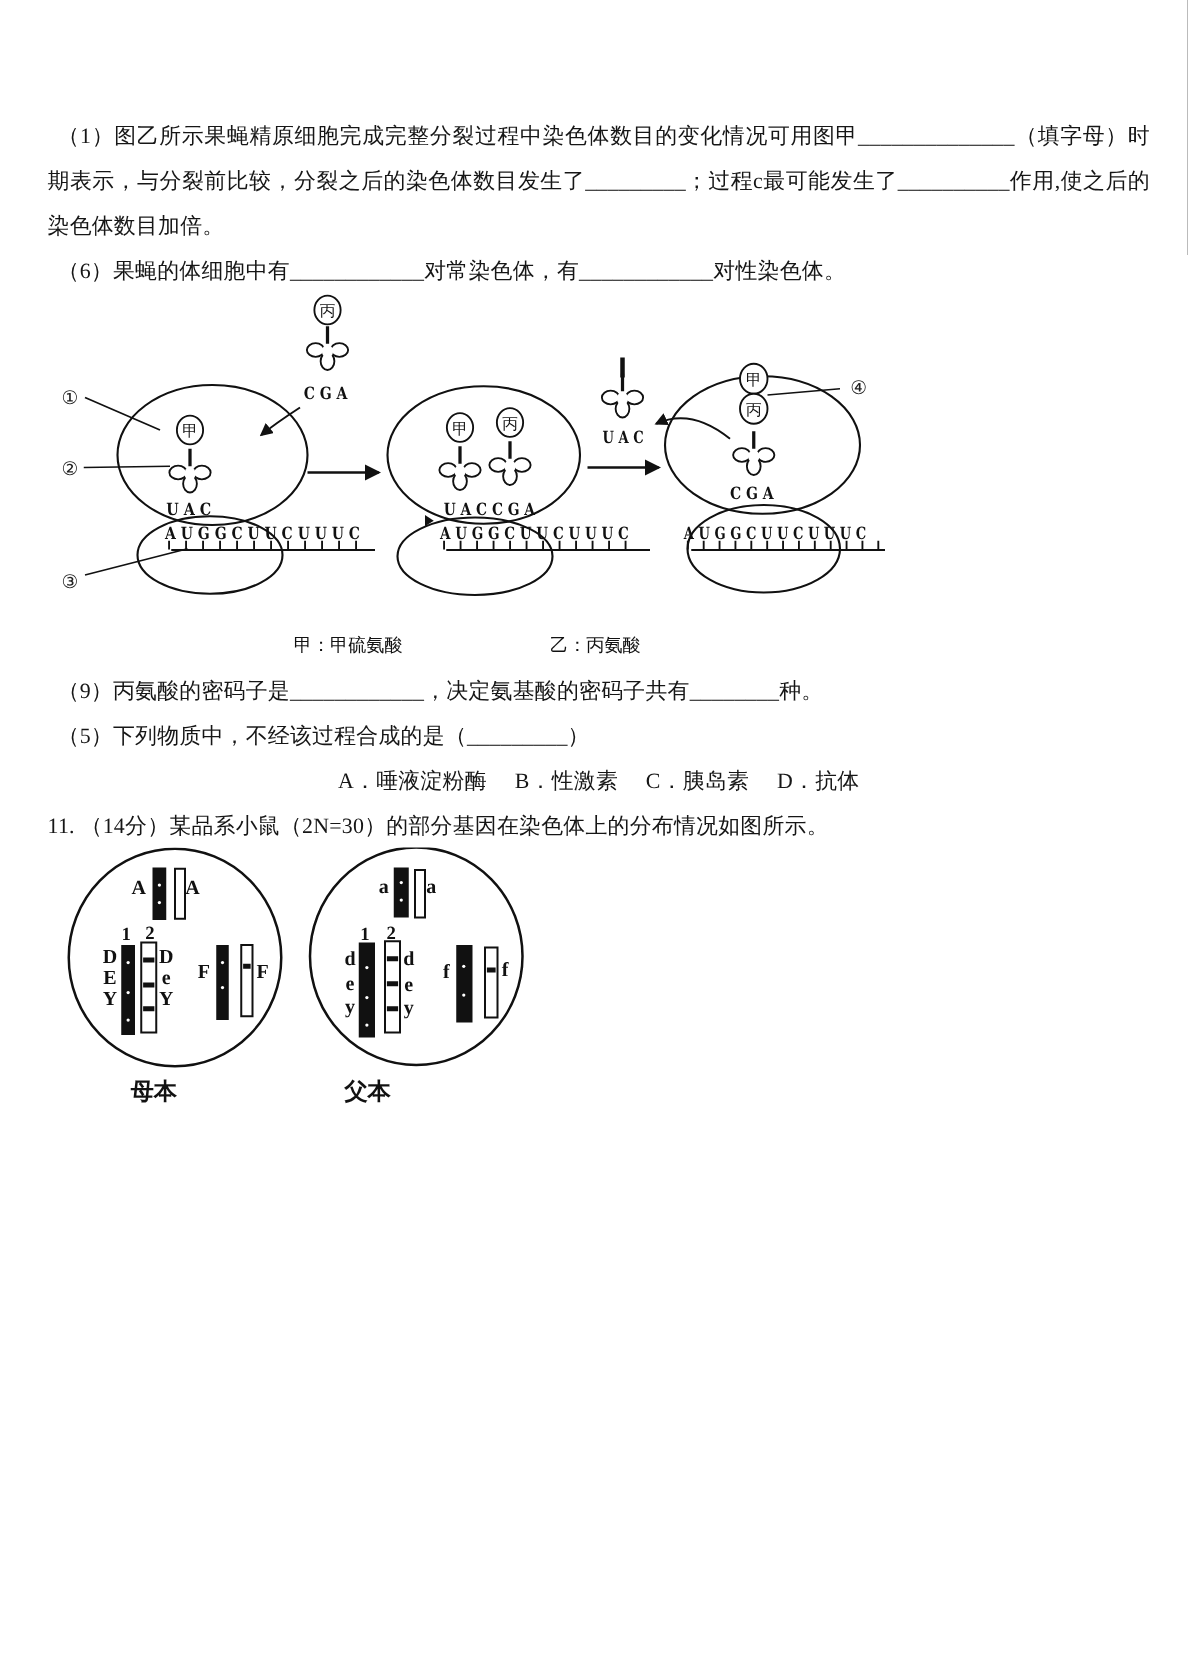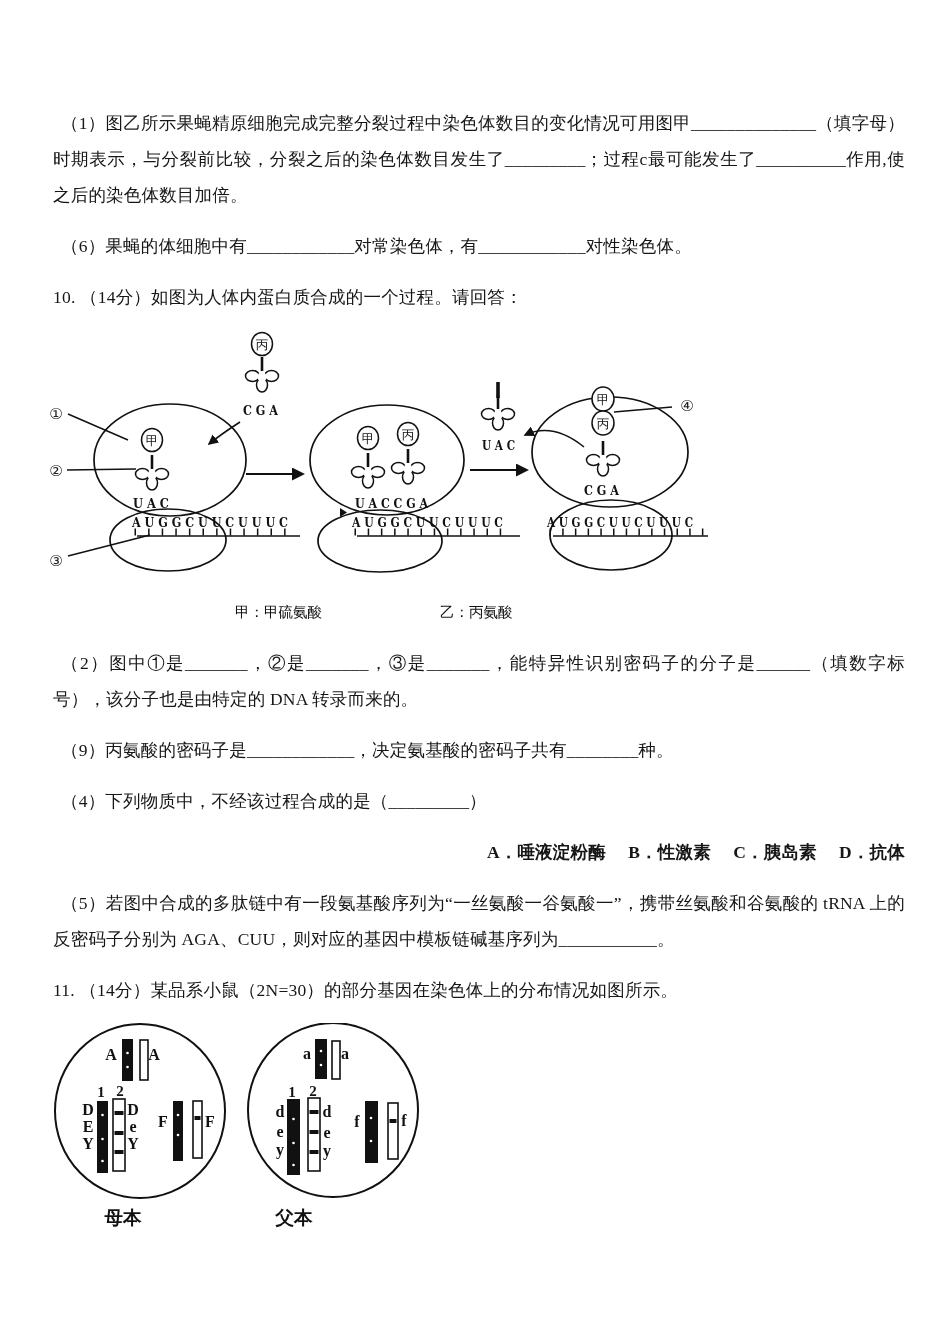--- a/index.html
+++ b/index.html
@@ -1,41 +1,40 @@
 <!DOCTYPE html>
 <html><head>
 <meta charset="utf-8">
 <style>
   html,body{margin:0;padding:0;background:#888;}
   .page{position:relative;width:950px;height:1344px;background:#ffffff;overflow:hidden;
         box-sizing:border-box;padding:90px 30px 0 38px;
         font-family:"Liberation Serif","DejaVu Serif",serif;color:#161616;}
-  .para{margin:15px;font-size:17.5px;line-height:36px;text-align:justify;letter-spacing:0.2px;}
+  .para{margin:0;font-size:17.5px;line-height:36px;text-align:justify;letter-spacing:0.2px;}
   .ind{text-indent:8px;}
-  .pre{white-space:pre-wrap;text-align:right;font-weight:bold;}
+  .pre{white-space:pre-wrap;text-align:center;}
   svg{display:block;}
   .d1{margin-left:-38px;}
   .d2{margin-left:-8px;}
   .nt{font-family:"DejaVu Serif","Liberation Serif",serif;font-weight:bold;font-size:13.5px;fill:#111;}
   .aa{font-family:"Liberation Serif",serif;font-size:12.5px;fill:#111;text-anchor:middle;}
   .circ{font-family:"DejaVu Sans","Liberation Sans",sans-serif;font-size:15px;fill:#222;text-anchor:middle;}
   .cap{font-size:14.5px;fill:#111;}
   .gene{font-family:"Liberation Serif",serif;font-weight:bold;font-size:16px;fill:#111;text-anchor:middle;}
   .gnum{font-family:"Liberation Serif",serif;font-weight:bold;font-size:15px;fill:#111;text-anchor:middle;}
   .plabel{font-size:18.5px;font-weight:600;fill:#111;text-anchor:middle;}
 </style>
 </head>
 <body>
 
 <div class="page">
 
   <p class="para ind">（1）图乙所示果蝇精原细胞完成完整分裂过程中染色体数目的变化情况可用图甲______________（填字母）时期表示，与分裂前比较，分裂之后的染色体数目发生了_________；过程c最可能发生了__________作用,使之后的染色体数目加倍。</p>
   <p class="para ind">（6）果蝇的体细胞中有____________对常染色体，有____________对性染色体。</p>
 
-  <p class="para">10. （14分）如图为人体内蛋白质合成的一个过程。请回答：</p>
 
   <svg class="d1" width="950" height="300" viewBox="0 0 950 300">
     <defs>
       <marker id="arr" viewBox="0 0 10 10" refX="8.5" refY="5" markerWidth="6.5" markerHeight="6.5" orient="auto-start-reverse">
         <path d="M0,0 L10,5 L0,10 z" fill="#111"></path>
       </marker>
       <g id="trna">
         <line x1="0" y1="-19" x2="0" y2="-5" stroke="#111" stroke-width="2.6"></line>
         <g fill="#fff" stroke="#111" stroke-width="1.5">
           <ellipse cx="-9.5" cy="0" rx="7" ry="5.5"></ellipse>
@@ -124,25 +123,23 @@
 
     <text class="circ" x="56" y="89">①</text>
     <text class="circ" x="56" y="146">②</text>
     <text class="circ" x="56" y="236">③</text>
     <text class="circ" x="687" y="81">④</text>
 
     <text class="cap" x="235" y="287">甲：甲硫氨酸</text>
     <text class="cap" x="440" y="287">乙：丙氨酸</text>
   </svg>
 
-  <p class="para ind">（2）图中①是_______，②是_______，③是_______，能特异性识别密码子的分子是______（填数字标号），该分子也是由特定的 DNA 转录而来的。</p>
   <p class="para ind">（9）丙氨酸的密码子是____________，决定氨基酸的密码子共有________种。</p>
-  <p class="para ind">（4）下列物质中，不经该过程合成的是（_________）</p>
+  <p class="para ind">（5）下列物质中，不经该过程合成的是（_________）</p>
   <p class="para pre">A．唾液淀粉酶　 B．性激素　 C．胰岛素　 D．抗体</p>
-  <p class="para ind">（5）若图中合成的多肽链中有一段氨基酸序列为“一丝氨酸一谷氨酸一”，携带丝氨酸和谷氨酸的 tRNA 上的反密码子分别为 AGA、CUU，则对应的基因中模板链碱基序列为___________。</p>
 
   <p class="para">11. （14分）某品系小鼠（2N=30）的部分基因在染色体上的分布情况如图所示。</p>
 
   <svg class="d2" width="430" height="218" viewBox="0 0 430 218">
     <g fill="none" stroke="#111" stroke-width="2">
       <ellipse cx="110" cy="88" rx="85" ry="87"></ellipse>
       <ellipse cx="303" cy="87" rx="85" ry="87"></ellipse>
     </g>
 
     <g>

